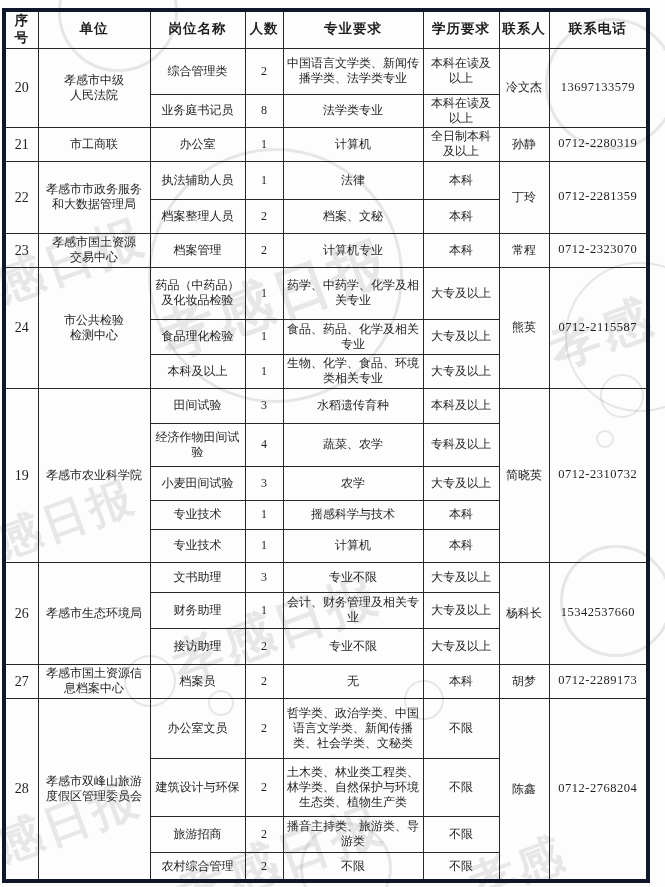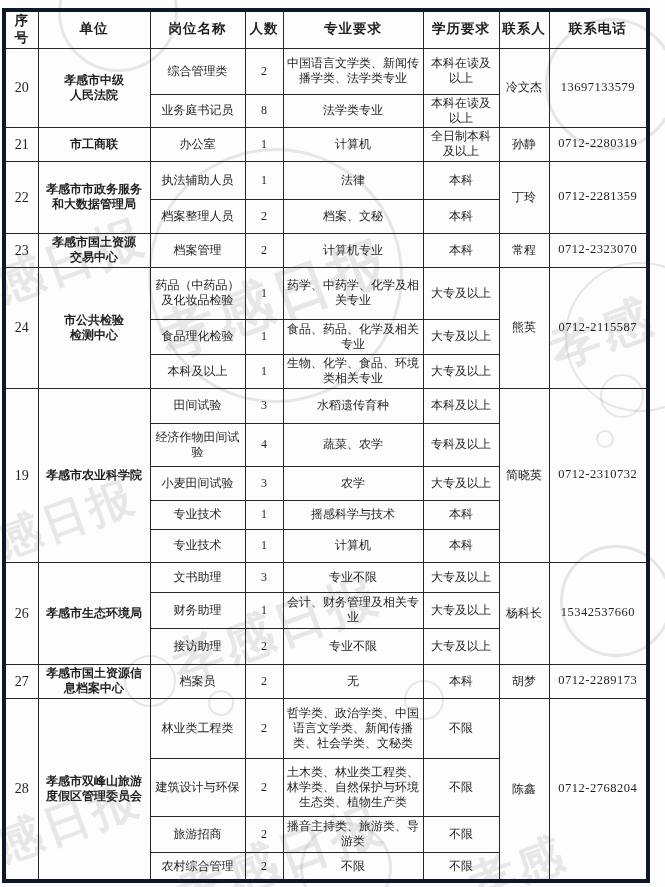--- a/index.html
+++ b/index.html
@@ -67,21 +67,21 @@
     font-size: 12px;
     line-height: 1.25;
     padding: 1px 2px;
     overflow: hidden;
   }
   .tbl th {
     font-size: 13.5px;
     font-weight: bold;
     letter-spacing: 1px;
   }
-  .tbl td.unit { white-space: pre-line; font-weight: bold; }
+  .tbl td.unit { white-space: pre-line; }
   .tbl td.phone { font-size: 12.5px; letter-spacing: 0.5px; }
   .tbl td.no { font-size: 14px; }
 </style>
 </head>
 <body>
 
 <div class="page">
 
   <div class="wm-layer">
     <div class="wm-circle c1"></div>
@@ -280,21 +280,21 @@
         <td>无</td>
         <td>本科</td>
         <td>胡梦</td>
         <td class="phone">0712-2289173</td>
       </tr>
 
       <tr style="height:60px">
         <td class="no" rowspan="4">28</td>
         <td class="unit" rowspan="4">孝感市双峰山旅游
 度假区管理委员会</td>
-        <td>林业类工程类</td>
+        <td>办公室文员</td>
         <td>2</td>
         <td>哲学类、政治学类、中国语言文学类、新闻传播类、社会学类、文秘类</td>
         <td>不限</td>
         <td rowspan="4">陈鑫</td>
         <td class="phone" rowspan="4">0712-2768204</td>
       </tr>
       <tr style="height:58px">
         <td>建筑设计与环保</td>
         <td>2</td>
         <td>土木类、林业类工程类、林学类、自然保护与环境生态类、植物生产类</td>

